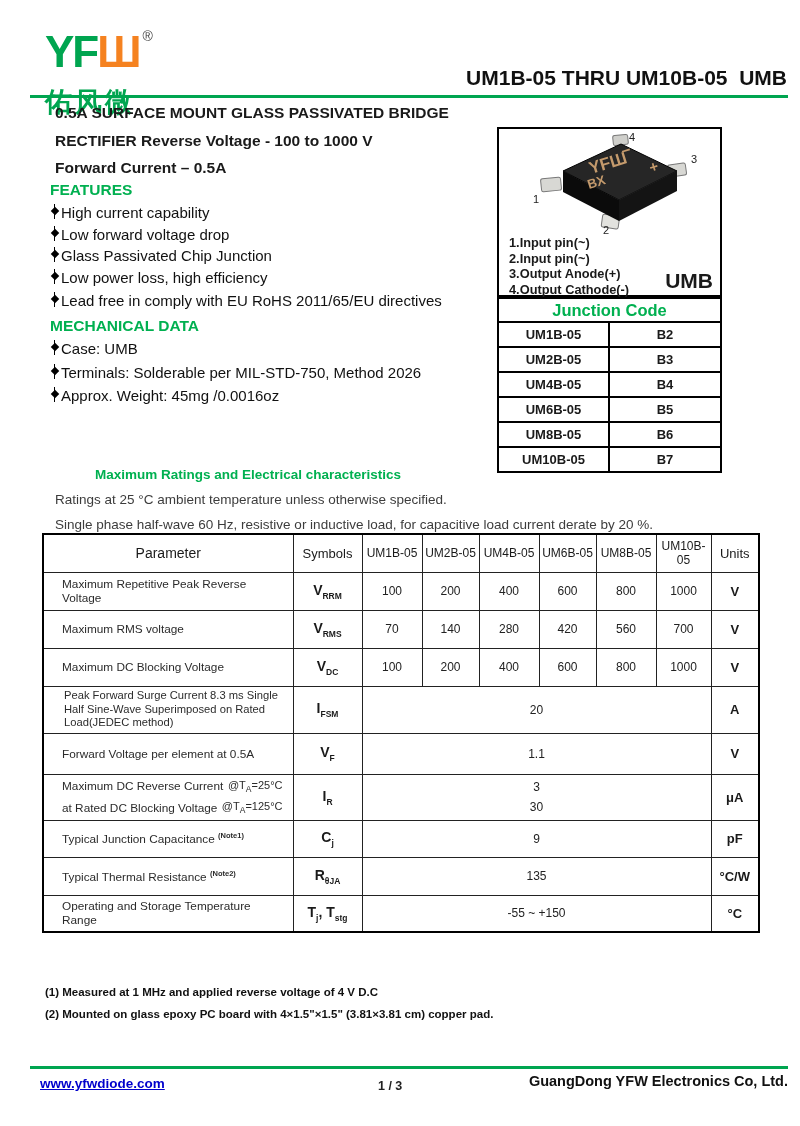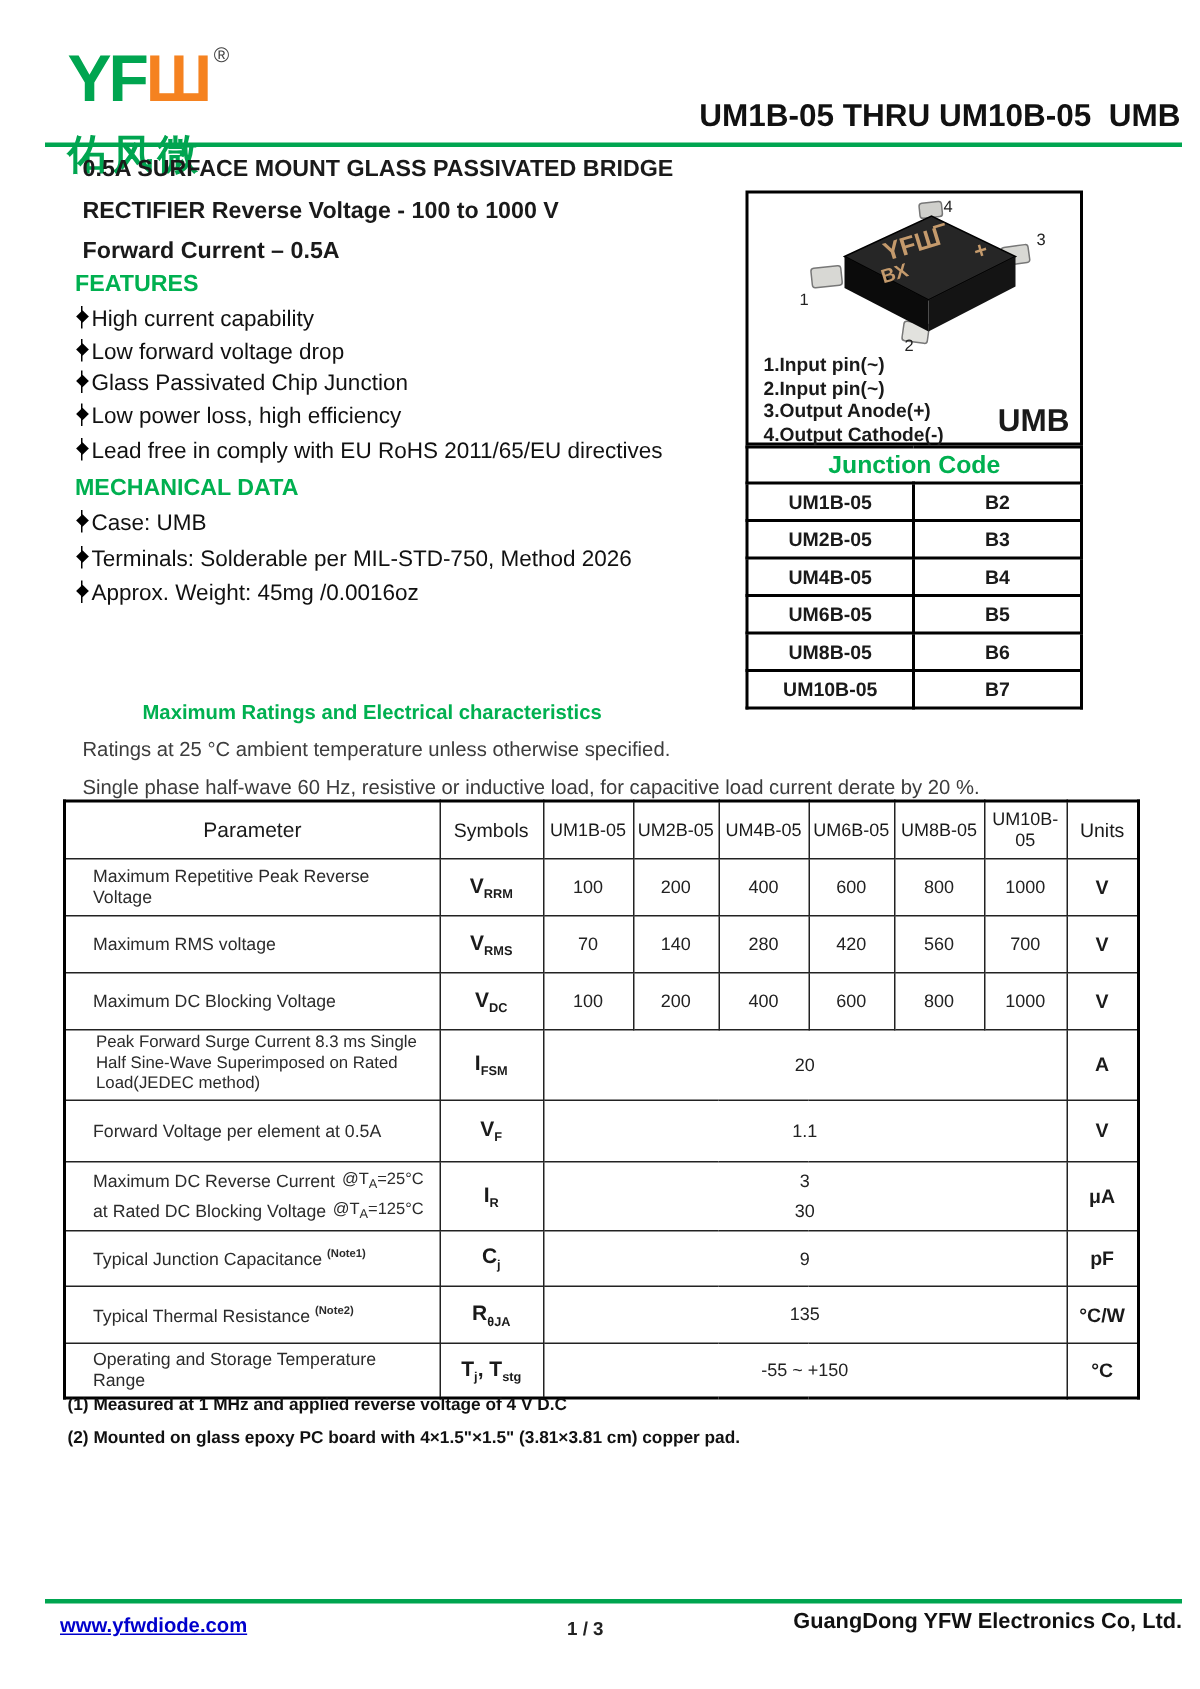--- a/index.html
+++ b/index.html
@@ -65,21 +65,21 @@
   .spec td.param sub { font-weight:normal; font-size:8.5px; }
   .spec td.val { font-size:12px; color:#222; }
   .spec td.unit { font-weight:bold; font-size:13px; }
   .noteref { font-size:7.5px; font-weight:bold; vertical-align:5px; }
   .cond-row { display:flex; justify-content:space-between; align-items:center; padding-right:6px; }
   .cond-row .cond { font-size:11px; }
   .cond-row + .cond-row { margin-top:6px; }
   .two-val div { line-height:20px; }
 
   
-  .notes { position:absolute; left:45px; top:931px; }
+  .notes { position:absolute; left:45px; top:986px; }
   .notes div { font-size:11.5px; font-weight:bold; margin-bottom:10px; color:#111; }
   .footer-link { position:absolute; left:40px; top:1076px; font-size:13.5px; font-weight:bold; color:#0000cc; text-decoration:underline; }
   .footer-page { position:absolute; left:378px; top:1079px; font-size:12.5px; font-weight:bold; color:#222; }
   .footer-co { position:absolute; right:12px; top:1073px; font-size:14.5px; font-weight:bold; color:#111; }
 </style>
 </head>
 <body>
 
 <div class="page">
 

